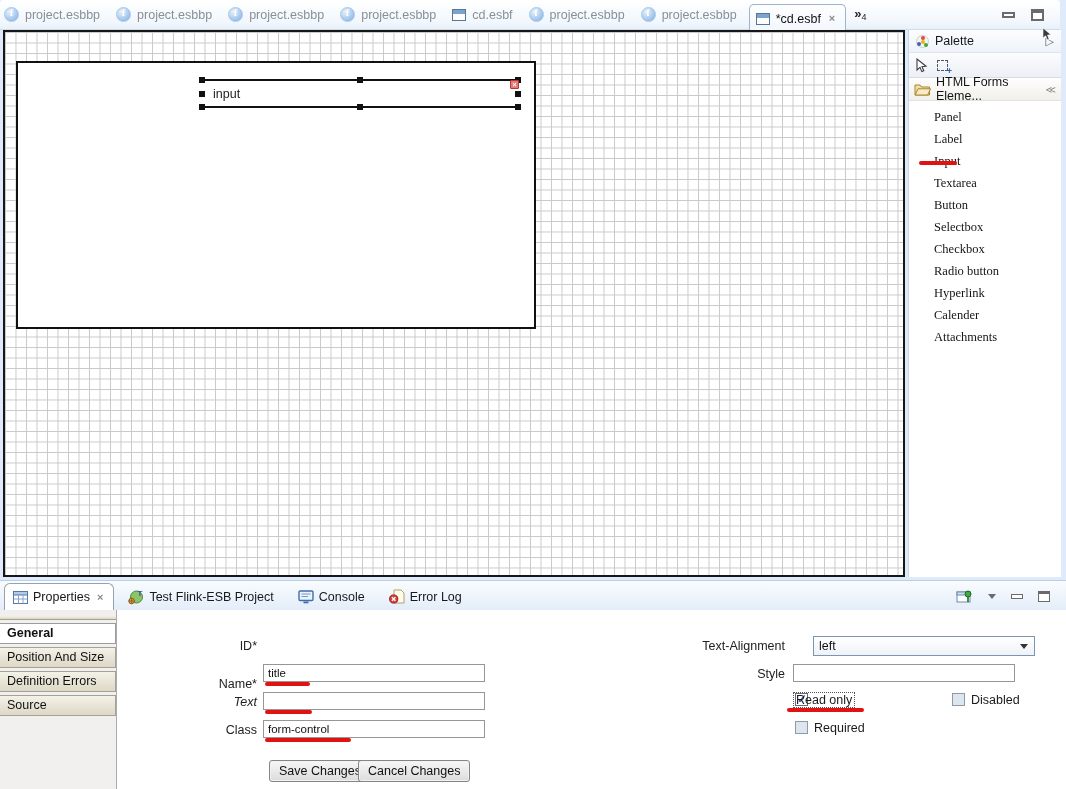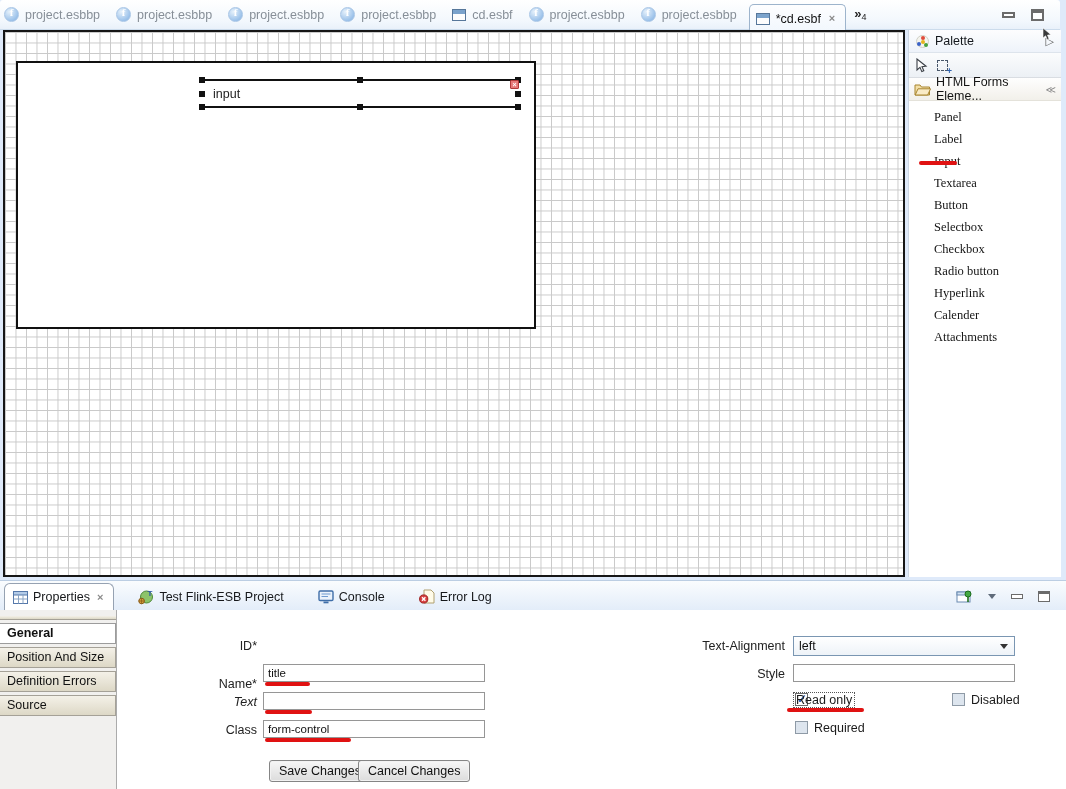--- a/index.html
+++ b/index.html
@@ -117,21 +117,21 @@
     border-bottom:1px solid #e4e2da; color:#141414;
   }
   .pal-pin { margin-left:auto; color:#8a8a8a; font-size:10px; }
   .pal-pin::before { content:"\226A"; }
   .pal-items { padding-top:5px; }
   .pal-item { height:22px; display:flex; align-items:center; padding-left:25px; color:#141414; cursor:default;font-family:Liberation Serif, serif; }
 
   
   .bottom-panel { position:absolute; left:0; top:580px; width:1066px; height:206px; background:#fff; }
   .btabbar {
-    height:30px; display:flex; align-items:flex-end; padding-left:4px; gap:14px;
+    height:30px; display:flex; align-items:flex-end; padding-left:4px; gap:4px;
     background:linear-gradient(#fafcfe,#e3edf9);
     border-top:1px solid #bccee3;
   }
   .btab {
     height:27px; display:flex; align-items:center; gap:5px; padding:0 10px;
     color:#16181b; white-space:nowrap;
   }
   .btab.active {
     background:#fff; border:1px solid #96a2b2; border-bottom:none;
     border-radius:6px 6px 0 0; padding:0 8px;
@@ -158,21 +158,21 @@
   .flabel { position:absolute; width:120px; text-align:right; color:#222; }
   .flabel.right { width:150px; }
   .tinput {
     position:absolute; width:222px; height:18px;
     border:1px solid #969696; background:#fff; padding:0 4px;
     font-family:"Liberation Sans", sans-serif; font-size:11.5px; color:#111;
   }
   .combo {
     position:absolute; width:222px; height:20px;
     border:1px solid #7a96b2; background:linear-gradient(#fff,#eef3f8);
-    display:flex; align-items:center; padding-left:5px; color:#111;
+    display:flex; align-items:center; padding-left:5px; color:#111;margin-left:20px;
   }
   .combo-arrow { margin-left:auto; margin-right:6px; width:0; height:0;
     border-left:4px solid transparent; border-right:4px solid transparent; border-top:5px solid #333; }
   .cbx { position:absolute; width:13px; height:13px; border:1px solid #8e9aa6; background:#dde5ee; }
   .cbx.checked { background:#fff; border-color:#6b6b6b; }
   .cbx.checked::before { content:"\2713"; position:absolute; left:1px; top:-2px; font-size:12px; font-weight:bold; color:#2a5db0; }
   .cbx-label { position:absolute; color:#1a1a1a; }
   .cbx-label.focused { outline:1px dotted #555; padding:0 2px; }
   .pbtn {
     position:absolute; height:22px; padding:0 9px;

